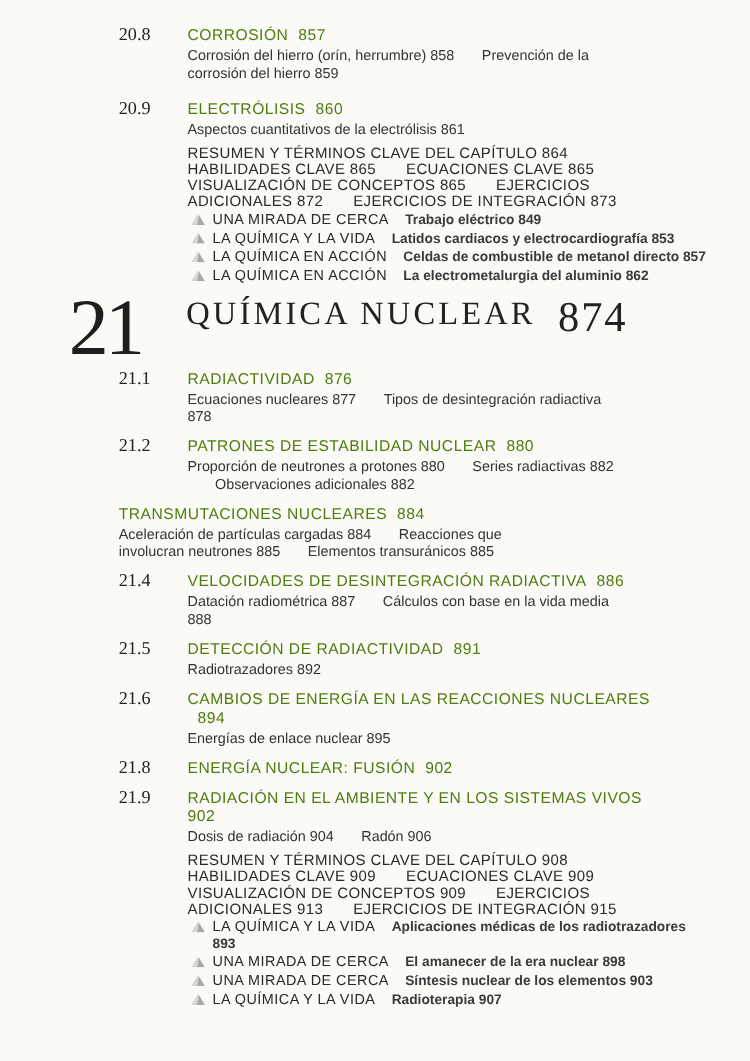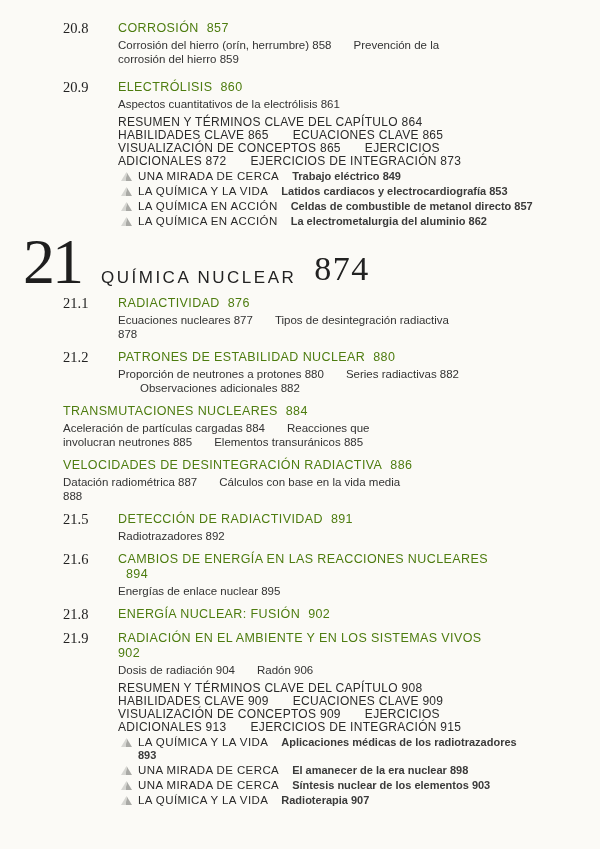--- a/index.html
+++ b/index.html
@@ -1,19 +1,19 @@
 <!DOCTYPE html>
 <html><head>
 <meta charset="utf-8">
 <style>
   html,body{margin:0;padding:0;}
   body{width:600px;height:849px;overflow:hidden;background:#fbfaf6;
        font-family:"Liberation Sans",sans-serif;color:#2d2d2d;}
   .page{position:relative;width:600px;height:849px;box-sizing:border-box;
-        padding:21px 20px 0 23px;overflow:hidden;}
+        padding:21px 20px 0 55px;overflow:hidden;}
 
   
   .sec-row{display:flex;margin-left:40px;margin-bottom:9px;}
   .ch20 .sec-row{margin-bottom:14px;}
   .ch20 .sec-row:last-child{margin-bottom:5px;}
   .ch21 .sec-row:last-child{margin-bottom:5px;}
   .sec-num{flex:0 0 55px;font-family:"Liberation Serif",serif;font-size:14.5px;
            line-height:15px;color:#222;}
   .sec-body{width:375px;}
   .sec-titleline{font-size:12.5px;line-height:15px;letter-spacing:0.4px;color:#4d7c0f;}
@@ -32,25 +32,25 @@
            font-size:11.5px;line-height:13px;margin-bottom:2px;color:#2a2a2a;}
   .f-icon{display:inline-block;width:11px;height:9px;margin-right:6px;
           vertical-align:-1px;text-indent:0;
           background:linear-gradient(100deg,#d6d6d2 48%,#a9a9a5 52%);
           clip-path:polygon(50% 0,100% 100%,0 100%);}
   .f-label{letter-spacing:0.4px;}
   .f-gap{display:inline-block;width:13px;}
   .f-desc{font-size:11px;font-weight:bold;color:#3a3a3a;}
 
   
-  .chapter-heading{display:flex;align-items:flex-end;margin:8px 0 8px 0;}
+  .chapter-heading{display:flex;align-items:flex-start;margin:8px 0 8px 0;}
   .ch-num{font-family:"Liberation Serif",serif;font-size:64px;line-height:52px;
           letter-spacing:-3px;color:#1e1e1e;}
-  .ch-title{font-family:Liberation Sans, sans-serif;font-size:17px;letter-spacing:2.5px;
-            margin-left:20px;color:#222;}
+  .ch-title{font-family:Liberation Serif, serif;font-size:26px;letter-spacing:2.5px;
+            margin-left:36px;color:#222;}
   .ch-page{font-family:"Liberation Serif",serif;font-size:34px;letter-spacing:1.5px;
            margin-left:18px;color:#222;}
 </style>
 </head>
 <body>
 
 <div class="page">
 
   <section class="ch20">
     <div id="ch20-sections">
@@ -100,20 +100,21 @@
             <p class="sub"><span>Proporción de neutrones a protones 880</span><span class="gap"></span><span>Series radiactivas 882</span><span class="gap"></span><span>Observaciones adicionales 882</span></p>
           </div>
         </div>
         <div class="sec-row">
           <div class="sec-body">
             <div class="sec-titleline"><span>TRANSMUTACIONES NUCLEARES</span><span class="pgap"></span><span>884</span></div>
             <p class="sub"><span>Aceleración de partículas cargadas 884</span><span class="gap"></span><span>Reacciones que involucran neutrones 885</span><span class="gap"></span><span>Elementos transuránicos 885</span></p>
           </div>
         </div>
         <div class="sec-row">
+          <div class="sec-num">21.4</div>
           <div class="sec-body">
             <div class="sec-titleline"><span>VELOCIDADES DE DESINTEGRACIÓN RADIACTIVA</span><span class="pgap"></span><span>886</span></div>
             <p class="sub"><span>Datación radiométrica 887</span><span class="gap"></span><span>Cálculos con base en la vida media 888</span></p>
           </div>
         </div>
         <div class="sec-row">
           <div class="sec-num">21.5</div>
           <div class="sec-body">
             <div class="sec-titleline"><span>DETECCIÓN DE RADIACTIVIDAD</span><span class="pgap"></span><span>891</span></div>
             <p class="sub"><span>Radiotrazadores  892</span></p>

